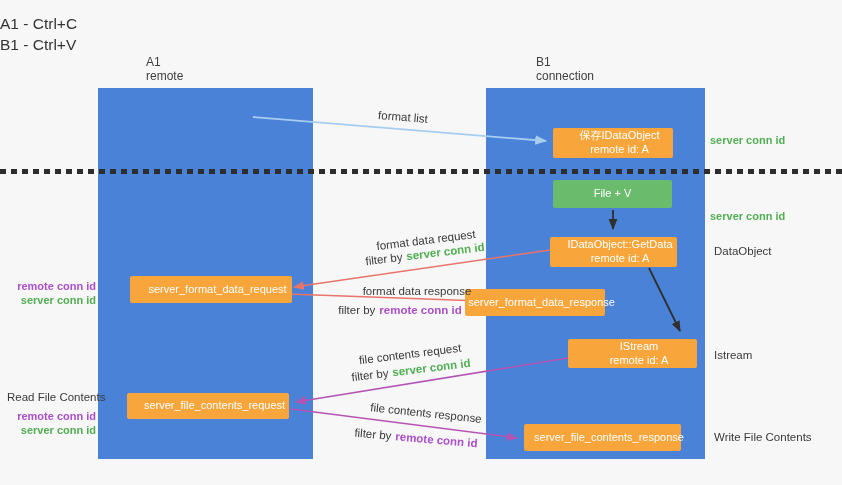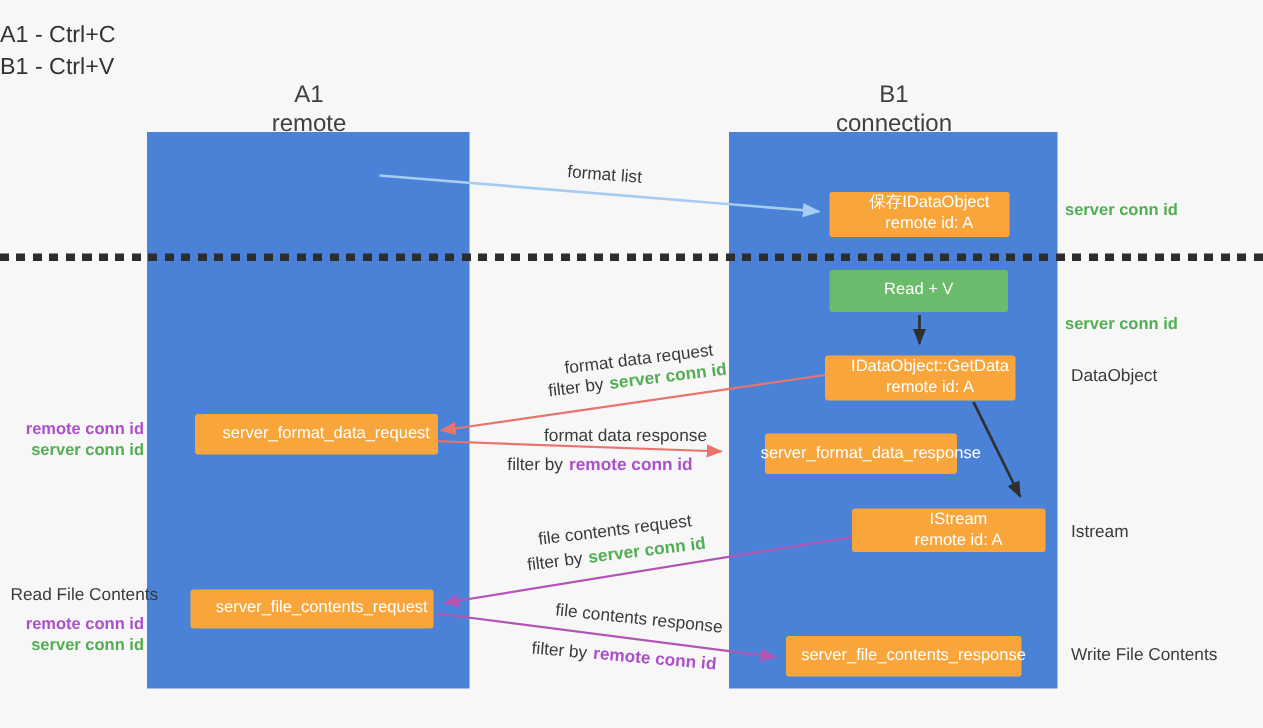--- a/index.html
+++ b/index.html
@@ -1,21 +1,21 @@
 <!DOCTYPE html>
 <html><head>
 <meta charset="utf-8">
 <style>
   * { margin:0; padding:0; box-sizing:border-box; }
   body { background:#f7f7f8; font-family:"Liberation Sans", sans-serif; }
   #canvas { position:relative; width:842px; height:485px; background:#f7f7f8; overflow:hidden; }
 
   .title-block { position:absolute; left:0; top:13px; width:842px; text-align:left;
                  font-size:15.5px; line-height:1.38; color:#333; }
-  .lane-header { position:absolute; text-align:center; font-size:16px; line-height:1.18; color:#404040; }
+  .lane-header { position:absolute; text-align:left; font-size:12px; line-height:1.18; color:#404040; }
   .lane-header.left { left:146px; top:55px; width:120px; }
   .lane-header.right { left:536px; top:55px; width:120px; }
 
   .lane { position:absolute; background:#4a82d8; }
   .lane.left  { left:98px;  top:88px; width:215px; height:371px; }
   .lane.right { left:486px; top:88px; width:219px; height:371px; }
 
   .dashline { position:absolute; left:0; top:169px; width:842px; height:5px;
               background:repeating-linear-gradient(90deg,#2d2d2d 0 6px,transparent 6px 11px); }
 
@@ -23,21 +23,21 @@
          justify-content:center; color:#fff; font-size:11px; line-height:1.25;
          text-align:center; border-radius:2px; white-space:nowrap; }
   .green-box  { background:#6bbb6d; }
   .orange-box { background:#f8a63c;padding-left:13px; }
 
   .b-ctrl-c   { left:136px; top:104px; width:117px; height:29px; }
   .b-save     { left:553px; top:128px; width:120px; height:30px; }
   .b-ctrl-v   { left:553px; top:180px; width:119px; height:28px; }
   .b-getdata  { left:550px; top:237px; width:127px; height:30px; }
   .b-freq     { left:130px; top:276px; width:162px; height:27px; }
-  .b-fresp    { left:510px; top:289px; width:128px; height:27px;text-align:center; }
+  .b-fresp    { left:465px; top:289px; width:140px; height:27px;text-align:center; }
   .b-istream  { left:568px; top:339px; width:129px; height:29px; }
   .b-fcreq    { left:127px; top:393px; width:162px; height:26px; }
   .b-fcresp   { left:524px; top:424px; width:157px; height:27px; }
 
   .flabel { position:absolute; white-space:nowrap; font-size:11.5px; color:#3a3a3a;
             transform:translate(-50%,-50%); }
   .txt-green  { color:#52ae52; font-weight:bold; }
   .txt-purple { color:#ab50c8; font-weight:bold; }
   .gap { margin-left:4px; }
 
@@ -96,21 +96,21 @@
     <line x1="291" y1="409" x2="517" y2="438" stroke="#b455b4" stroke-width="1.5" marker-end="url(#arr-magenta)"></line>
   </svg>
 
 
   <div class="box orange-box b-save">
     <span>保存IDataObject</span>
     <span>remote id: A</span>
   </div>
 
   <div class="box green-box b-ctrl-v">
-    <span>Read + V</span>
+    <span>File + V</span>
   </div>
 
   <div class="box orange-box b-getdata">
     <span>IDataObject::GetData</span>
     <span>remote id: A</span>
   </div>
 
   <div class="box orange-box b-freq">
     <span>server_format_data_request</span>
   </div>

